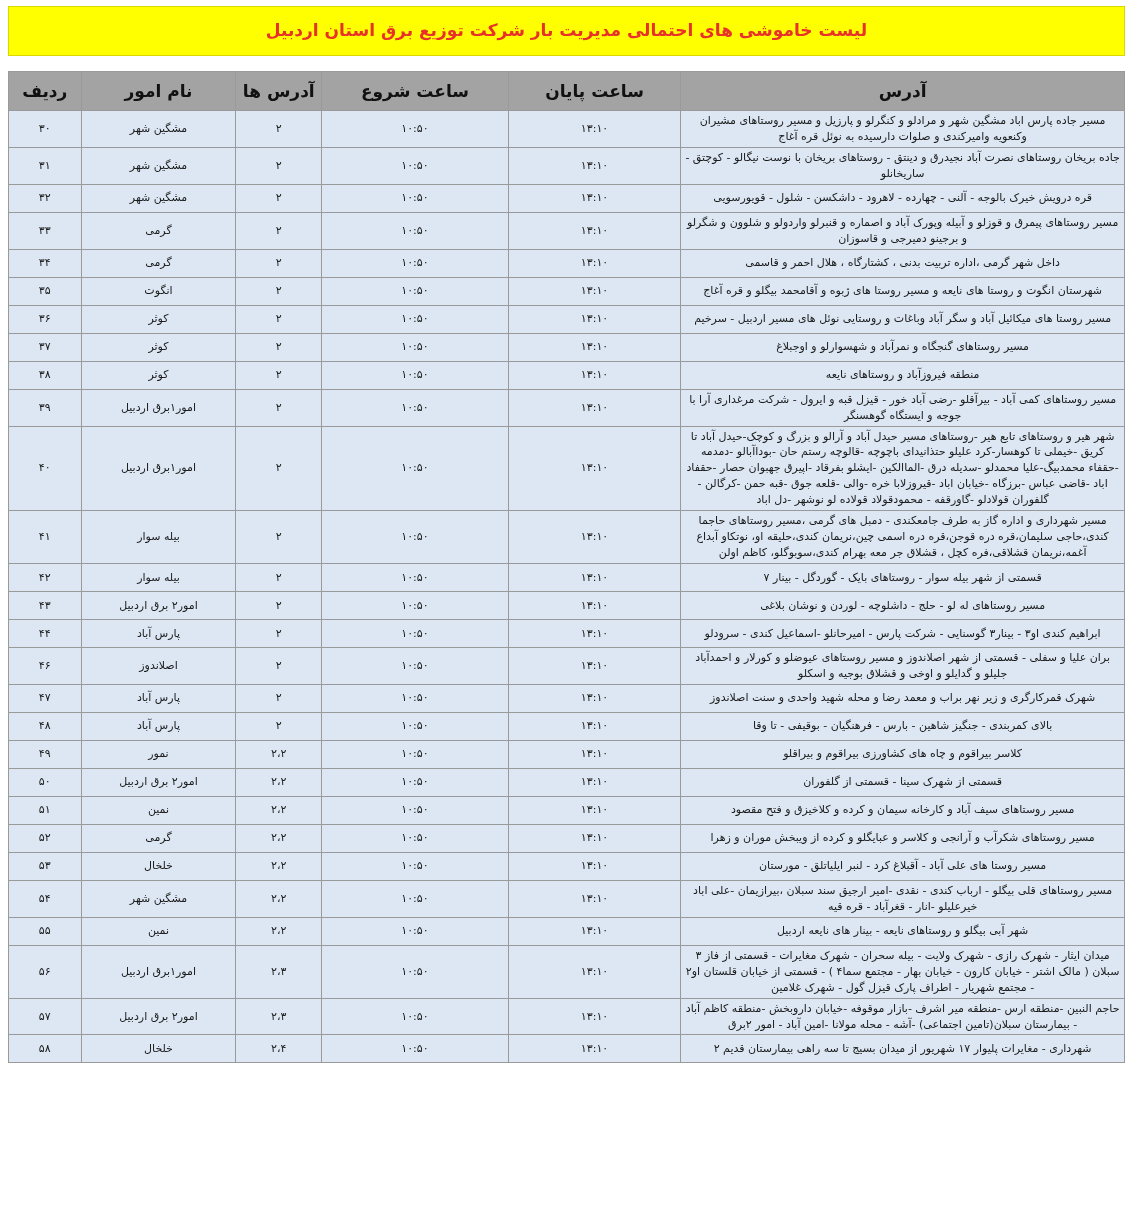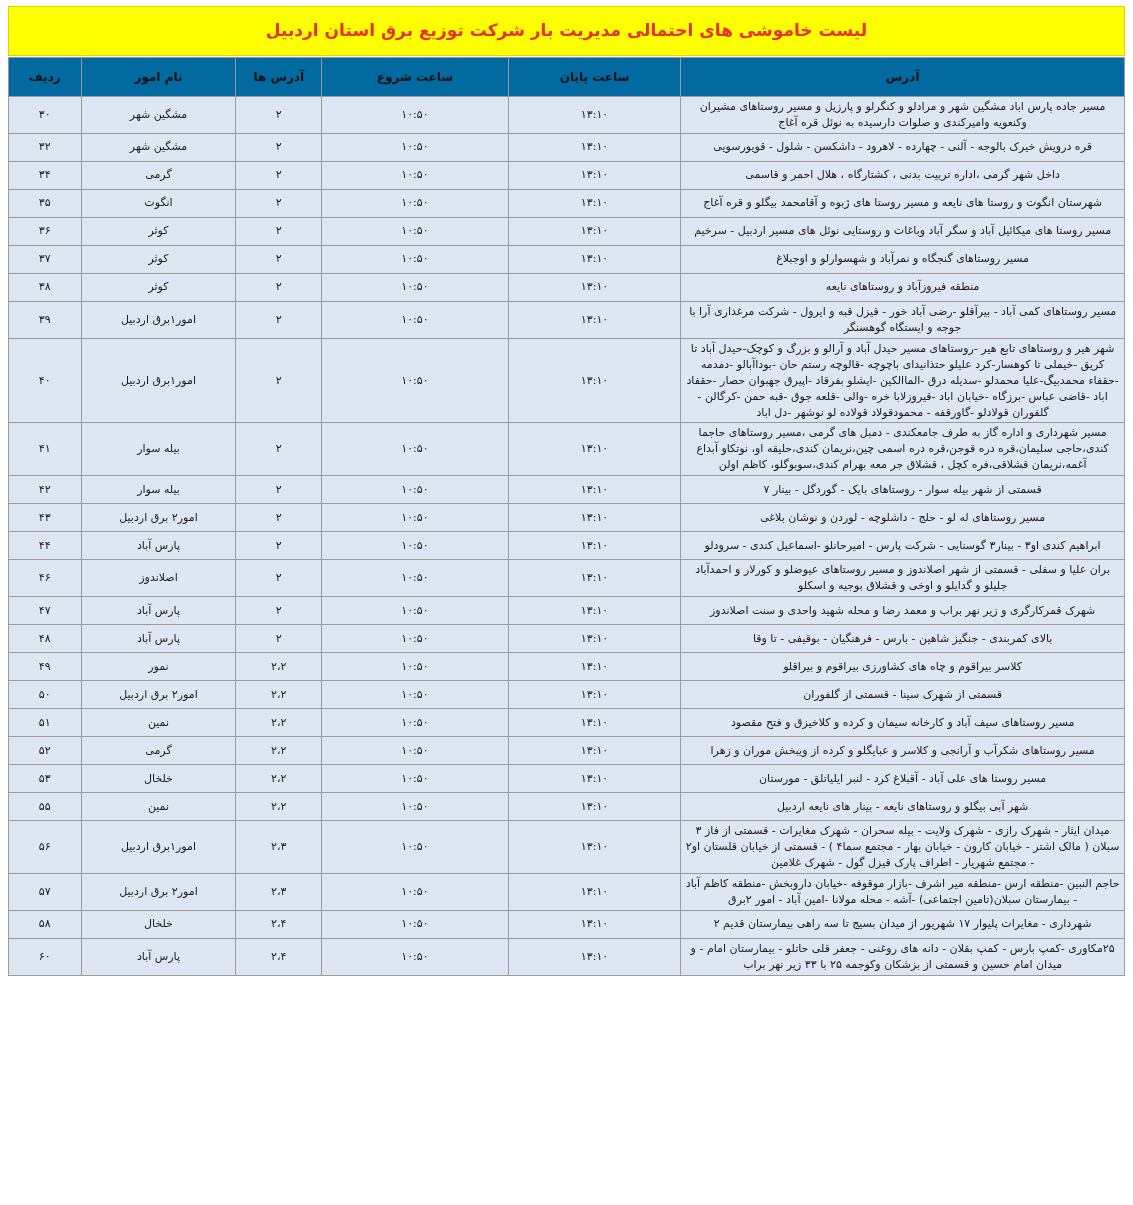--- a/index.html
+++ b/index.html
@@ -15,21 +15,21 @@
   .page {
     width: 1133px;
     box-sizing: border-box;
     padding: 6px 8px 8px 8px;
   }
   .title-bar {
     background: #ffff00;
     border: 1px solid #d8d800;
     text-align: center;
     padding: 13px 4px 15px 4px;
-    margin-bottom: 1px;
+    margin-bottom: 15px;
   }
   .title-bar .title-text {
     color: #e8312a;
     font-weight: bold;
     font-size: 17px;
     letter-spacing: 0;
     direction: rtl;
   }
   table.outage {
     width: 100%;
@@ -38,23 +38,23 @@
     direction: rtl;
   }
   table.outage th,
   table.outage td {
     border: 1px solid #9a9a9a;
     padding: 2px 3px;
     vertical-align: middle;
     text-align: center;
   }
   table.outage thead th {
-    background: #0369a1;
+    background: #a3a3a3;
     font-weight: bold;
-    font-size: 12px;
+    font-size: 17px;
     height: 34px;
     color: #111;
   }
   table.outage tbody td {
     background: #dce7f3;
     font-size: 11px;
     height: 23px;
     line-height: 1.45;
   }
   td.addr {
@@ -111,28 +111,44 @@
     <tbody id="table-body">
         <tr>
           <td class="addr">مسیر جاده پارس اباد مشگین شهر و مرادلو و کنگرلو و پارزیل و مسیر روستاهای مشیران وکنعویه وامیرکندی و صلوات دارسیده به نوئل قره آغاج</td>
           <td class="time">۱۳:۱۰</td>
           <td class="time">۱۰:۵۰</td>
           <td class="block">۲</td>
           <td class="office">مشگین شهر</td>
           <td class="num">۳۰</td>
         </tr>
         <tr>
+          <td class="addr">جاده بریخان روستاهای نصرت آباد نجیدرق و دینتق - روستاهای بریخان با نوست نیگالو - کوچتق - ساریخانلو</td>
+          <td class="time">۱۳:۱۰</td>
+          <td class="time">۱۰:۵۰</td>
+          <td class="block">۲</td>
+          <td class="office">مشگین شهر</td>
+          <td class="num">۳۱</td>
+        </tr>
+        <tr>
           <td class="addr">قره درویش خیرک بالوجه - آلنی - چهارده - لاهرود - داشکسن - شلول - قویورسویی</td>
           <td class="time">۱۳:۱۰</td>
           <td class="time">۱۰:۵۰</td>
           <td class="block">۲</td>
           <td class="office">مشگین شهر</td>
           <td class="num">۳۲</td>
         </tr>
         <tr>
+          <td class="addr">مسیر روستاهای پیمرق و قوزلو و آبیله وپورک آباد و اصماره و قنبرلو واردولو و شلوون و شگرلو و برجینو دمیرجی و قاسوزان</td>
+          <td class="time">۱۳:۱۰</td>
+          <td class="time">۱۰:۵۰</td>
+          <td class="block">۲</td>
+          <td class="office">گرمی</td>
+          <td class="num">۳۳</td>
+        </tr>
+        <tr>
           <td class="addr">داخل شهر گرمی ،اداره تربیت بدنی ، کشتارگاه ، هلال احمر و قاسمی</td>
           <td class="time">۱۳:۱۰</td>
           <td class="time">۱۰:۵۰</td>
           <td class="block">۲</td>
           <td class="office">گرمی</td>
           <td class="num">۳۴</td>
         </tr>
         <tr>
           <td class="addr">شهرستان انگوت و روستا های نایعه و مسیر روستا های ژبوه و آقامحمد بیگلو و قره آغاج</td>
           <td class="time">۱۳:۱۰</td>
@@ -269,20 +285,28 @@
           <td class="office">گرمی</td>
           <td class="num">۵۲</td>
         </tr>
         <tr>
           <td class="addr">مسیر روستا های علی آباد - آقبلاغ کرد - لنبر ایلیاتلق - مورستان</td>
           <td class="time">۱۳:۱۰</td>
           <td class="time">۱۰:۵۰</td>
           <td class="block">۲،۲</td>
           <td class="office">خلخال</td>
           <td class="num">۵۳</td>
+        </tr>
+        <tr>
+          <td class="addr">مسیر روستاهای قلی بیگلو - ارباب کندی - نقدی -امیر ارجیق سند سبلان ،بیرازیمان -علی اباد خیرعلیلو -انار - قغرآباد - قره قیه</td>
+          <td class="time">۱۳:۱۰</td>
+          <td class="time">۱۰:۵۰</td>
+          <td class="block">۲،۲</td>
+          <td class="office">مشگین شهر</td>
+          <td class="num">۵۴</td>
         </tr>
         <tr>
           <td class="addr">شهر آبی بیگلو و روستاهای نایعه - بینار های نایعه اردبیل</td>
           <td class="time">۱۳:۱۰</td>
           <td class="time">۱۰:۵۰</td>
           <td class="block">۲،۲</td>
           <td class="office">نمین</td>
           <td class="num">۵۵</td>
         </tr>
         <tr>
@@ -302,24 +326,16 @@
           <td class="num">۵۷</td>
         </tr>
         <tr>
           <td class="addr">شهرداری  - مغایرات پلیوار ۱۷ شهریور از میدان بسیج تا سه راهی بیمارستان قدیم ۲</td>
           <td class="time">۱۳:۱۰</td>
           <td class="time">۱۰:۵۰</td>
           <td class="block">۲،۴</td>
           <td class="office">خلخال</td>
           <td class="num">۵۸</td>
         </tr>
-        <tr>
-          <td class="addr">۲۵مکاوری -کمپ بارس - کمپ بقلان - دانه های روغنی - جعفر قلی حاتلو - بیمارستان امام  - و میدان امام حسین و قسمتی از بزشکان وکوجمه ۲۵ با ۳۳ زیر نهر براب</td>
-          <td class="time">۱۳:۱۰</td>
-          <td class="time">۱۰:۵۰</td>
-          <td class="block">۲،۴</td>
-          <td class="office">پارس آباد</td>
-          <td class="num">۶۰</td>
-        </tr>
       </tbody>
   </table>
 
 </div>
 
 </body></html>

